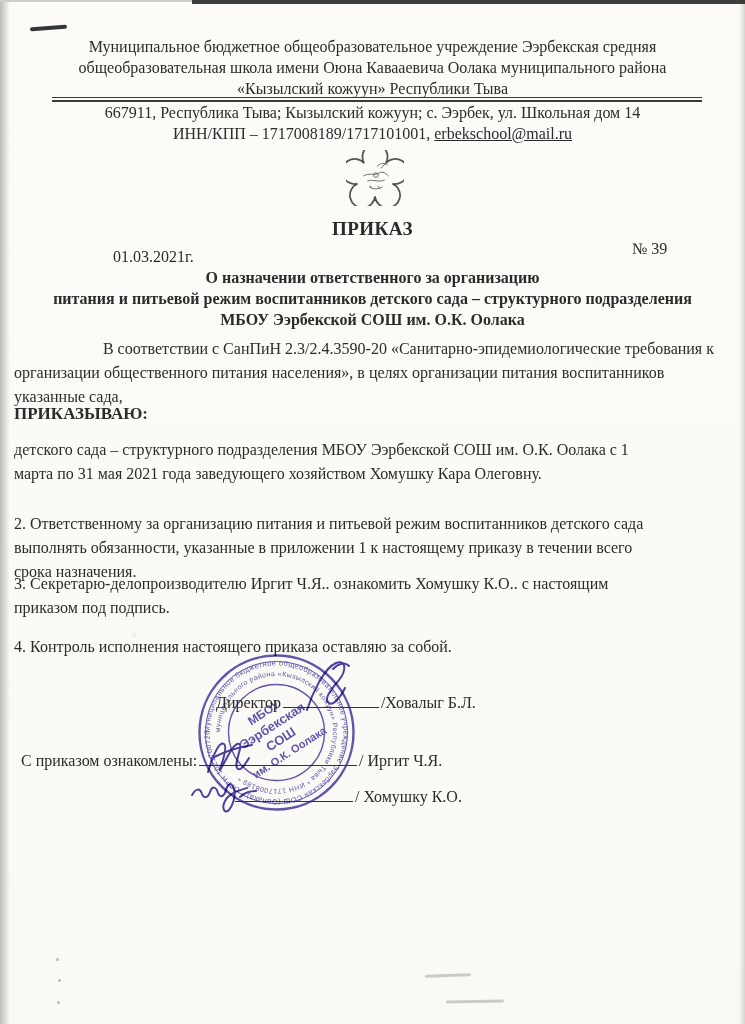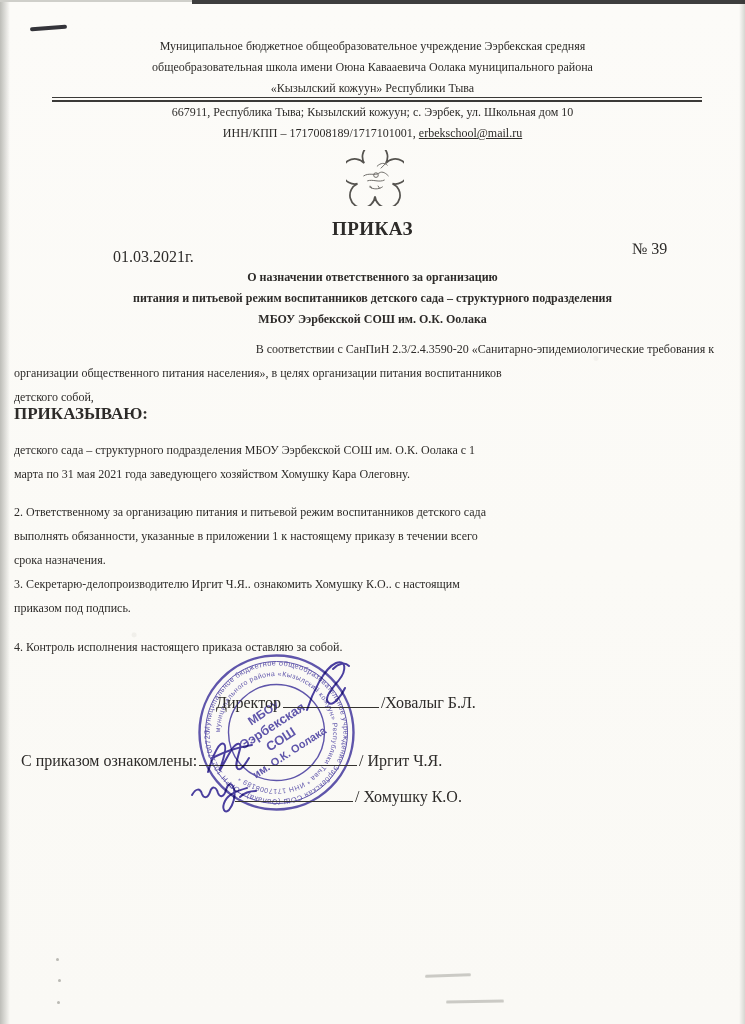--- a/index.html
+++ b/index.html
@@ -10,21 +10,21 @@
     background:
       radial-gradient(circle at 18% 62%, rgba(210,208,200,.25) 0 2px, transparent 3px),
       radial-gradient(circle at 80% 35%, rgba(210,208,200,.22) 0 2px, transparent 3px),
       linear-gradient(180deg,#fcfbf8 0%,#fbfaf6 55%,#faf9f5 100%);
     font-family:"Liberation Serif","DejaVu Serif",serif;
     color:#2d2b29;
     overflow:hidden;
   }
   .abs{position:absolute;}
   .center{text-align:center;}
-  .line{line-height:21px;font-size:12px;}
+  .line{line-height:21px;font-size:16px;}
   .bold{font-weight:bold;}
   
   .org-block{top:36px;left:30px;width:685px;}
   .header-rule{
     top:97px;left:52px;width:650px;height:5px;
     background:linear-gradient(#3b3a38 0 1.5px, transparent 1.5px 2.8px, #3b3a38 2.8px 4.5px);
   }
   .addr-block{top:102px;left:30px;width:685px;}
   .email{text-decoration:underline;text-align:right;}
   
@@ -33,21 +33,21 @@
   .doc-title{top:218px;left:0;width:745px;font-size:19px;letter-spacing:.5px;}
   .date-row{top:240px;left:0;width:745px;height:22px;}
   .doc-date{left:113px;top:8px;font-size:16px;}
   .doc-number{left:632px;top:0;font-size:16px;}
   .subject{top:267px;left:10px;width:725px;line-height:22px;}
   
   .preamble{top:337px;left:14px;width:700px;}
   .preamble .first{padding-left:57px;text-align:right;}
   .order-word{top:404px;left:14px;font-size:17px;}
   .item{left:14px;width:705px;}
-  .i1{top:438px;} .i2{top:500px;font-family:Liberation Serif, serif;} .i3{top:572px;} .i4{top:635px;}
+  .i1{top:438px;} .i2{top:512px;font-family:Liberation Serif, serif;} .i3{top:572px;} .i4{top:635px;}
   .item .line, .preamble .line{line-height:24px;}
   
   .sig-row{font-size:16px;height:22px;white-space:nowrap;}
   .dir-row{top:692px;left:216px;}
   .ack-row{top:750px;left:21px;}
   .ack2-row{top:786px;left:233px;}
   .u{display:inline-block;border-bottom:1.2px solid #35332f;height:15px;vertical-align:baseline;margin:0 2px;}
   .u-dir{width:96px;}
   .u-ack1{width:158px;}
   .u-ack2{width:118px;}
@@ -82,21 +82,21 @@
   <div class="abs speck sp2"></div>
   <div class="abs speck sp3"></div>
 
   <div class="abs org-block center">
     <div class="line">Муниципальное бюджетное общеобразовательное учреждение Ээрбекская средняя</div>
     <div class="line">общеобразовательная школа имени Оюна Кавааевича Оолака муниципального района</div>
     <div class="line">«Кызылский кожуун» Республики Тыва</div>
   </div>
   <div class="abs header-rule"></div>
   <div class="abs addr-block center">
-    <div class="line">667911, Республика Тыва; Кызылский кожуун;  с. Ээрбек, ул. Школьная дом 10</div>
+    <div class="line">667911, Республика Тыва; Кызылский кожуун;  с. Ээрбек, ул. Школьная дом 14</div>
     <div class="line"><span>ИНН/КПП – 1717008189/1717101001, </span><span class="email">erbekschool@mail.ru</span></div>
   </div>
 
   <div class="abs emblem">
     <svg width="58" height="56" viewBox="-30 -29 60 58">
       <g stroke="#55534f" stroke-width="1.8" fill="none">
         <path d="M 11.2 -15.4 A 13 13 0 1 1 18.1 5.9 A 13 13 0 1 1 0 19 A 13 13 0 1 1 -18.1 5.9 A 13 13 0 1 1 -11.2 -15.4 A 13 13 0 1 1 11.2 -15.4 Z"></path>
       </g>
       <g stroke="#6b6965" stroke-width="1" fill="none">
         <path d="M -12 -2 C -6 -6 0 -2 4 -5 C 8 -8 12 -4 14 -2"></path>
@@ -117,21 +117,21 @@
 
   <div class="abs subject center bold">
     <div class="line bold">О назначении ответственного за организацию</div>
     <div class="line bold">питания и питьевой режим воспитанников детского сада – структурного подразделения</div>
     <div class="line bold">МБОУ Ээрбекской СОШ им. О.К. Оолака</div>
   </div>
 
   <div class="abs preamble">
     <div class="line first">В соответствии с СанПиН 2.3/2.4.3590-20 «Санитарно-эпидемиологические требования к</div>
     <div class="line">организации общественного питания населения», в целях  организации питания воспитанников</div>
-    <div class="line">детского собой,</div>
+    <div class="line">указанные сада,</div>
   </div>
 
   <div class="abs order-word bold">ПРИКАЗЫВАЮ:</div>
 
   <div class="abs item i1">
     <div class="line">детского сада – структурного подразделения  МБОУ Ээрбекской СОШ им. О.К. Оолака с 1</div>
     <div class="line">марта по 31 мая 2021 года заведующего хозяйством Хомушку Кара Олеговну.</div>
   </div>
   <div class="abs item i2">
     <div class="line">2. Ответственному за организацию питания и питьевой режим воспитанников детского сада</div>

